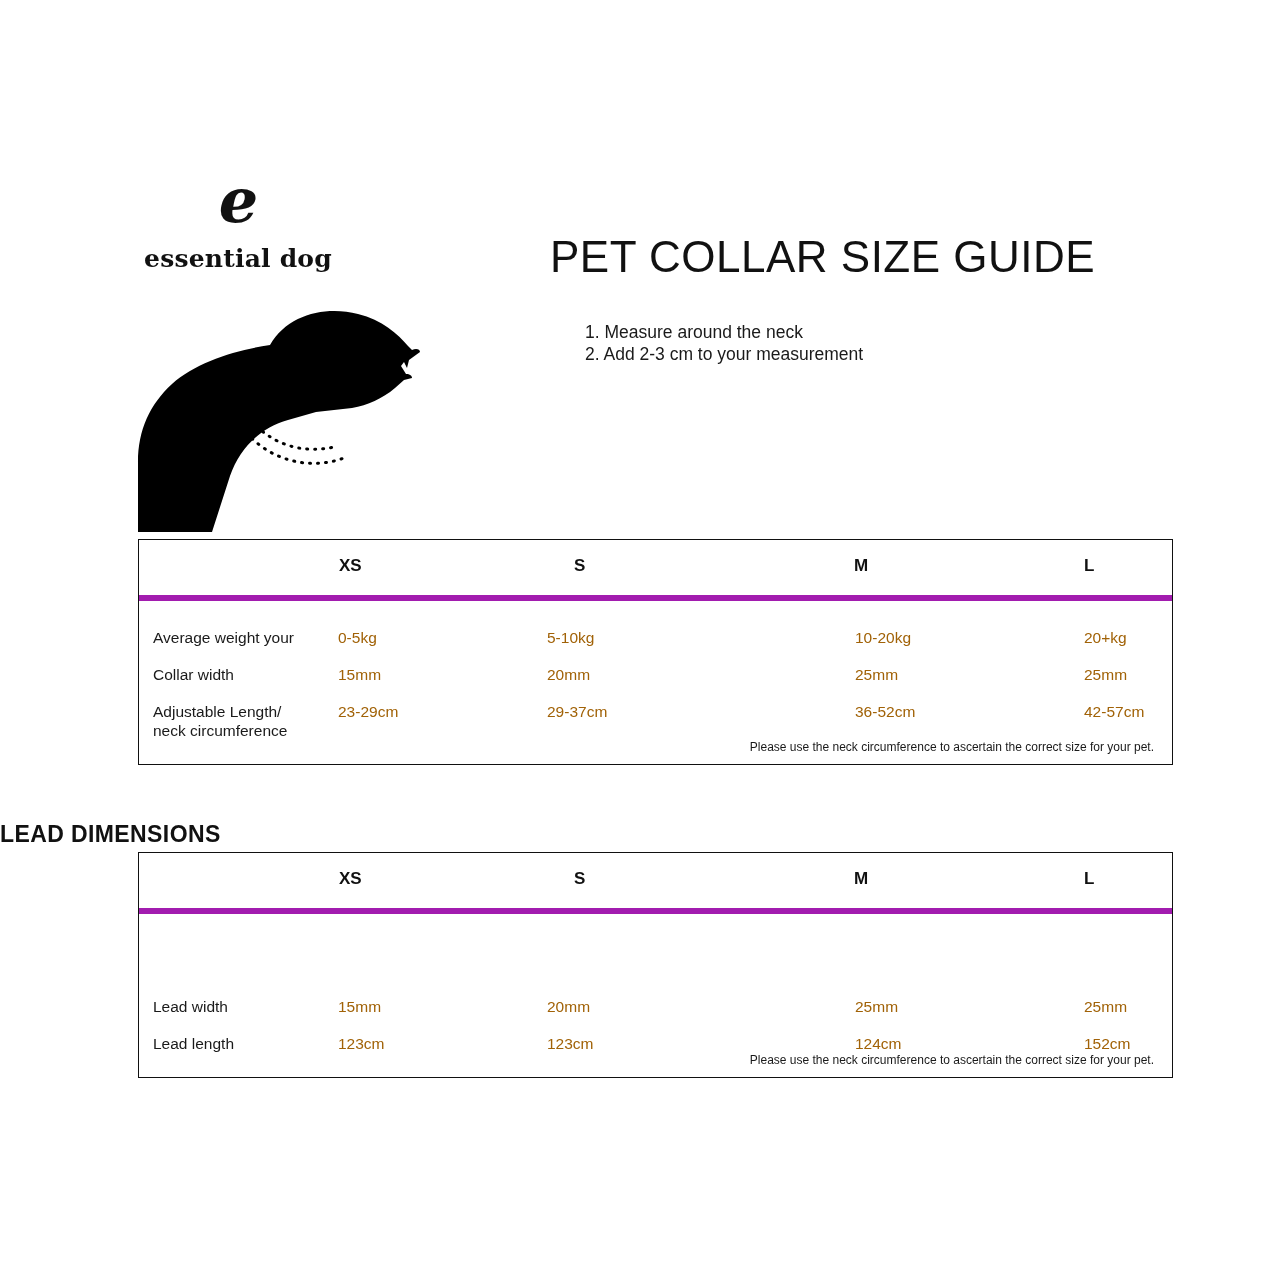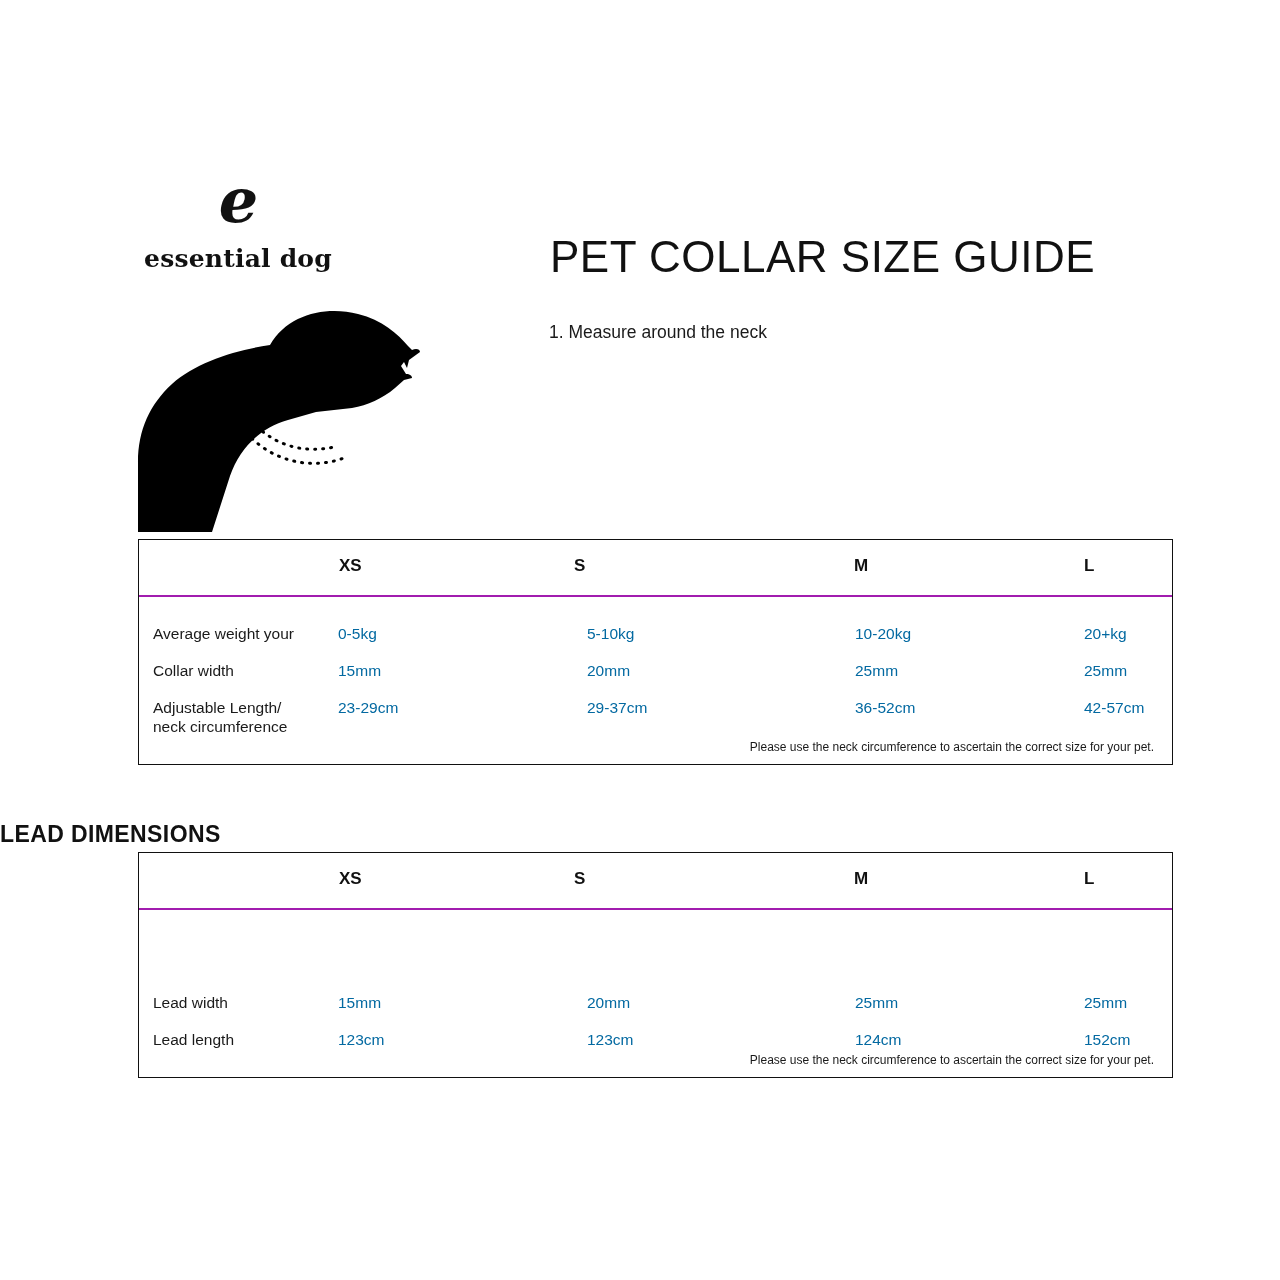--- a/index.html
+++ b/index.html
@@ -61,36 +61,36 @@
   }
   .steps {
     position: absolute;
     left: 549px;
     top: 322px;
     width: 400px;
     font-size: 17.5px;
     line-height: 21.6px;
     color: #1a1a1a;
   }
-  .steps div { white-space: pre-wrap; }
+  .steps div { white-space: pre-wrap; margin-left: 36px; }
 
   
   .size-table {
     position: absolute;
     border: 1px solid #111;
     box-sizing: border-box;
     background: #fff;
   }
   #collar-table { left: 138px; top: 539px; width: 1035px; height: 226px; }
   #lead-table   { left: 138px; top: 852px; width: 1035px; height: 226px; }
 
   .table-head {
     position: relative;
     height: 55px;
-    border-bottom: 2px solid #a21caf;
+    border-bottom: 6px solid #a21caf;
     text-align: right;
   }
   .th {
     position: absolute;
     top: 16px;
     font-size: 17px;
     font-weight: 700;
     color: #111;
   }
   .th.c0 { left: 200px; }
@@ -108,24 +108,24 @@
     top: 0;
     font-size: 15.5px;
     line-height: 19px;
     color: #1a1a1a;
   }
   .row .cell {
     position: absolute;
     top: 0;
     font-size: 15.5px;
     line-height: 19px;
-    color: #0369a1;
+    color: #a16207;
   }
   .row .cell.c0 { left: 199px; }
-  .row .cell.c1 { left: 448px; }
+  .row .cell.c1 { left: 408px; }
   .row .cell.c2 { left: 710px; margin-left: 6px; }
   .row .cell.c3 { left: 945px; }
 
   .table-body { position: relative; padding-top: 27px; }
   #lead-table .table-body { padding-top: 83px; }
 
   .footnote {
     position: absolute;
     right: 18px;
     bottom: 10px;
@@ -158,20 +158,21 @@
     <path fill="#000000" d="M150,45 C168,14 206,6 238,14 C262,20 278,34 288,46 L292,50 C296,48 300,49 300,52 L289,60 L287,68 L284,62 L281,66 L286,74 C290,74 292,76 292,78 L284,80 L275,88 C262,99 248,105 232,108 L196,112 L168,120 C140,128 120,148 110,176 L92,232 L18,232 L18,162 C18,130 30,104 52,84 C76,62 116,50 150,45 Z"></path>
     <path fill="none" stroke="#000000" stroke-width="3" stroke-linecap="round" stroke-dasharray="1 7" d="M106,80 C116,106 132,126 152,138 C172,150 196,152 218,146"></path>
     <path fill="none" stroke="#000000" stroke-width="3" stroke-linecap="round" stroke-dasharray="1 7" d="M100,84 C108,114 126,138 150,152 C176,166 202,166 224,158"></path>
   </svg>
 </div>
 
 <div class="main-title">PET  COLLAR SIZE GUIDE</div>
 
 <div class="steps">
   <div>1. Measure around the neck</div>
+  <div>2. Add 2-3 cm to your measurement</div>
 </div>
 
 <div class="size-table" id="collar-table">
   <div class="table-head">
     <div class="th c0">XS</div>
     <div class="th c1">S</div>
     <div class="th c2">M</div>
     <div class="th c3">L</div>
   </div>
   <div class="table-body">

